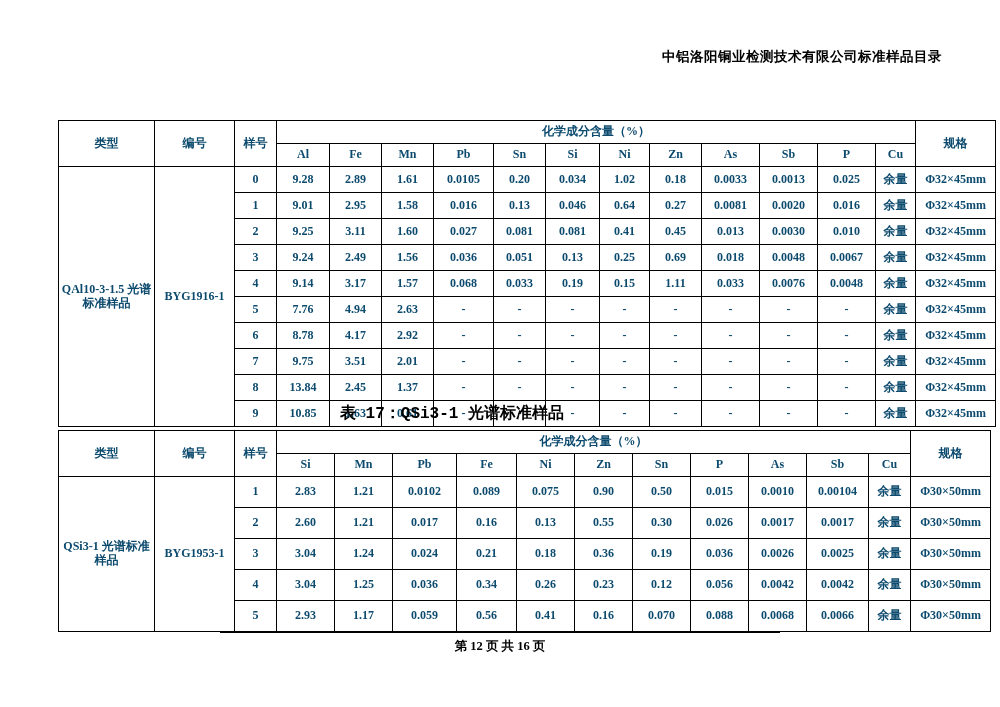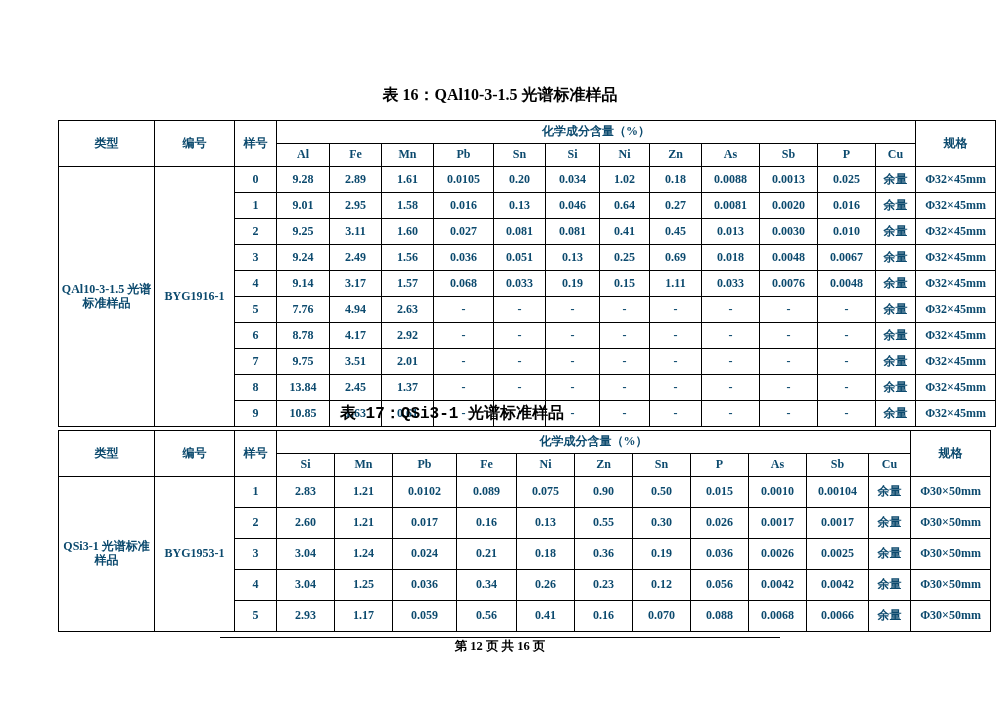--- a/index.html
+++ b/index.html
@@ -85,29 +85,30 @@
     text-align: center;
     font-size: 12.5px;
     font-weight: bold;
     color: #000;
     font-family: "Liberation Serif", serif;
   }
   .footer .line {
     display: inline-block;
     border-top: 1px solid #000;
     width: 560px;
+    padding-top: 5px;
   }
 </style>
 </head>
 <body>
 
 <div class="page">
 
-
-  <div class="table-title t16-title">表 16：QAl10-3-1.5 光谱标准样品</div>
+  <div class="header">中铝洛阳铜业检测技术有限公司标准样品目录</div>
+
 
   <table class="grid tbl16 t16">
     <colgroup>
       <col style="width:96px">
       <col style="width:80px">
       <col style="width:42px">
       <col style="width:53px">
       <col style="width:52px">
       <col style="width:52px">
       <col style="width:60px">
@@ -149,21 +150,21 @@
         <td rowspan="10">BYG1916-1</td>
         <td>0</td>
         <td>9.28</td>
         <td>2.89</td>
         <td>1.61</td>
         <td>0.0105</td>
         <td>0.20</td>
         <td>0.034</td>
         <td>1.02</td>
         <td>0.18</td>
-        <td>0.0088</td>
+        <td>0.0033</td>
         <td>0.0013</td>
         <td>0.025</td>
         <td>余量</td>
         <td class="spec-cell">Φ32×45mm</td>
       </tr>
       <tr class="data-row">
         <td>1</td>
         <td>9.01</td>
         <td>2.95</td>
         <td>1.58</td>

